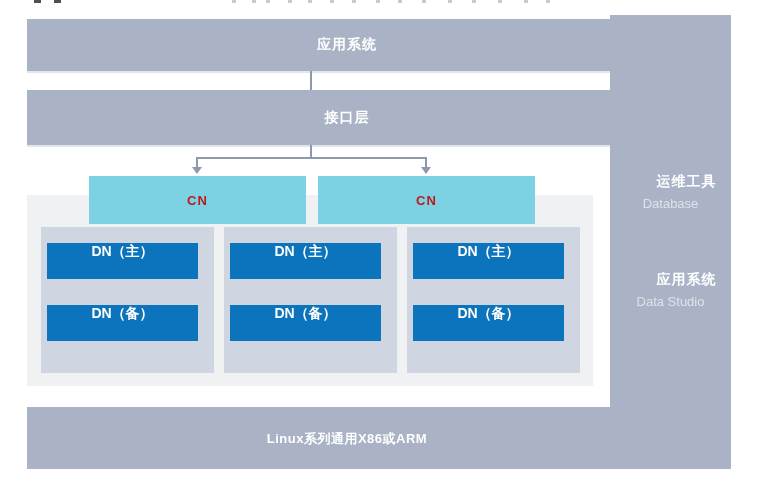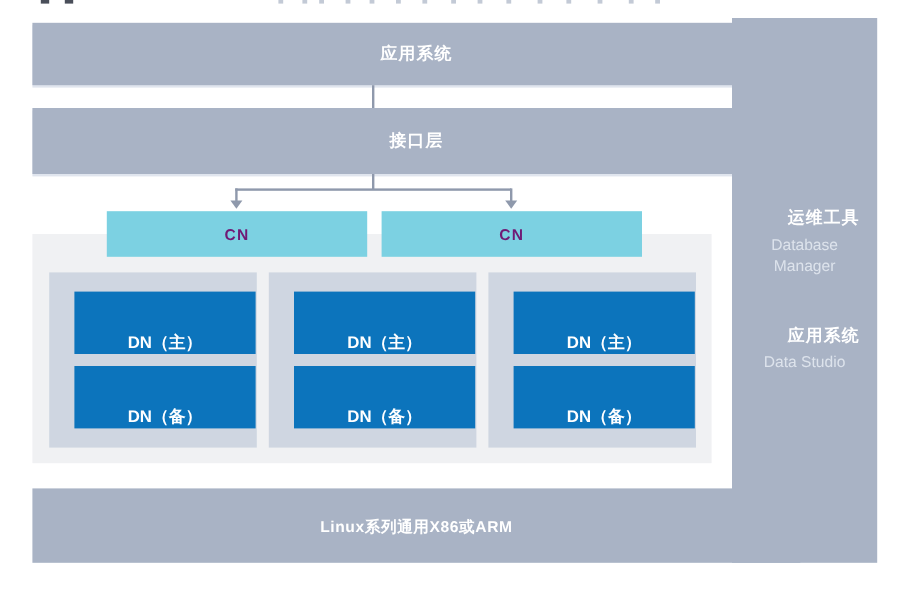--- a/index.html
+++ b/index.html
@@ -60,23 +60,23 @@
     position: absolute;
     left: 27px; top: 195px;
     width: 566px; height: 191px;
     background: var(--panel-bg, #f0f1f3);
   }
 
   
   .cn {
     position: absolute;
     top: 176px;
-    width: 217px; height: 38px;
+    width: 217px; height: 48px;
     background: var(--cn-bg, #7cd1e2);
-    color: #701a75;
+    color: #b91c1c;
     font-weight: bold;
     font-size: 13px;
     letter-spacing: 1px;
     display: flex; align-items: center; justify-content: center;
     z-index: 2;
   }
   .cn1 { left: 89px; }
   .cn2 { left: 318px; }
 
   
@@ -85,27 +85,27 @@
     top: 227px;
     width: 173px; height: 146px;
     background: var(--group-bg, #cfd6e1);
     z-index: 2;
   }
   .g1 { left: 41px; }
   .g2 { left: 224px; }
   .g3 { left: 407px; }
   .dn {
     position: absolute;
-    left: 21px;
-    width: 151px; height: 52px;
+    left: 6px;
+    width: 151px; height: 36px;
     background: var(--dn-bg, #0c74bc);
     color: #ffffff;
     font-weight: bold;
     font-size: 14px;
-    display: flex; align-items: flex-end; justify-content: center;
+    display: flex; align-items: flex-start; justify-content: center;
   }
   .dn-primary { top: 16px; }
   .dn-standby { top: 78px; }
 
   
   .sidebar {
     position: absolute;
     left: 610px; top: 15px;
     width: 121px; height: 454px;
     background: var(--bar-bg, #a9b3c5);
@@ -207,21 +207,20 @@
 
   <div class="bar bar-os">
     <div>Linux系列</div>
     <div>通用X86或ARM</div>
   </div>
 
   <div class="sidebar">
     <div class="tool tool-ops">
       <div class="tool-title">运维工具</div>
       <div class="tool-sub">Database</div>
-      <div class="tool-sub">Manager</div>
     </div>
     <div class="tool tool-dev">
       <div class="tool-title">应用系统</div>
       <div class="tool-sub">Data Studio</div>
     </div>
   </div>
 
 </div>
 
 </body></html>

